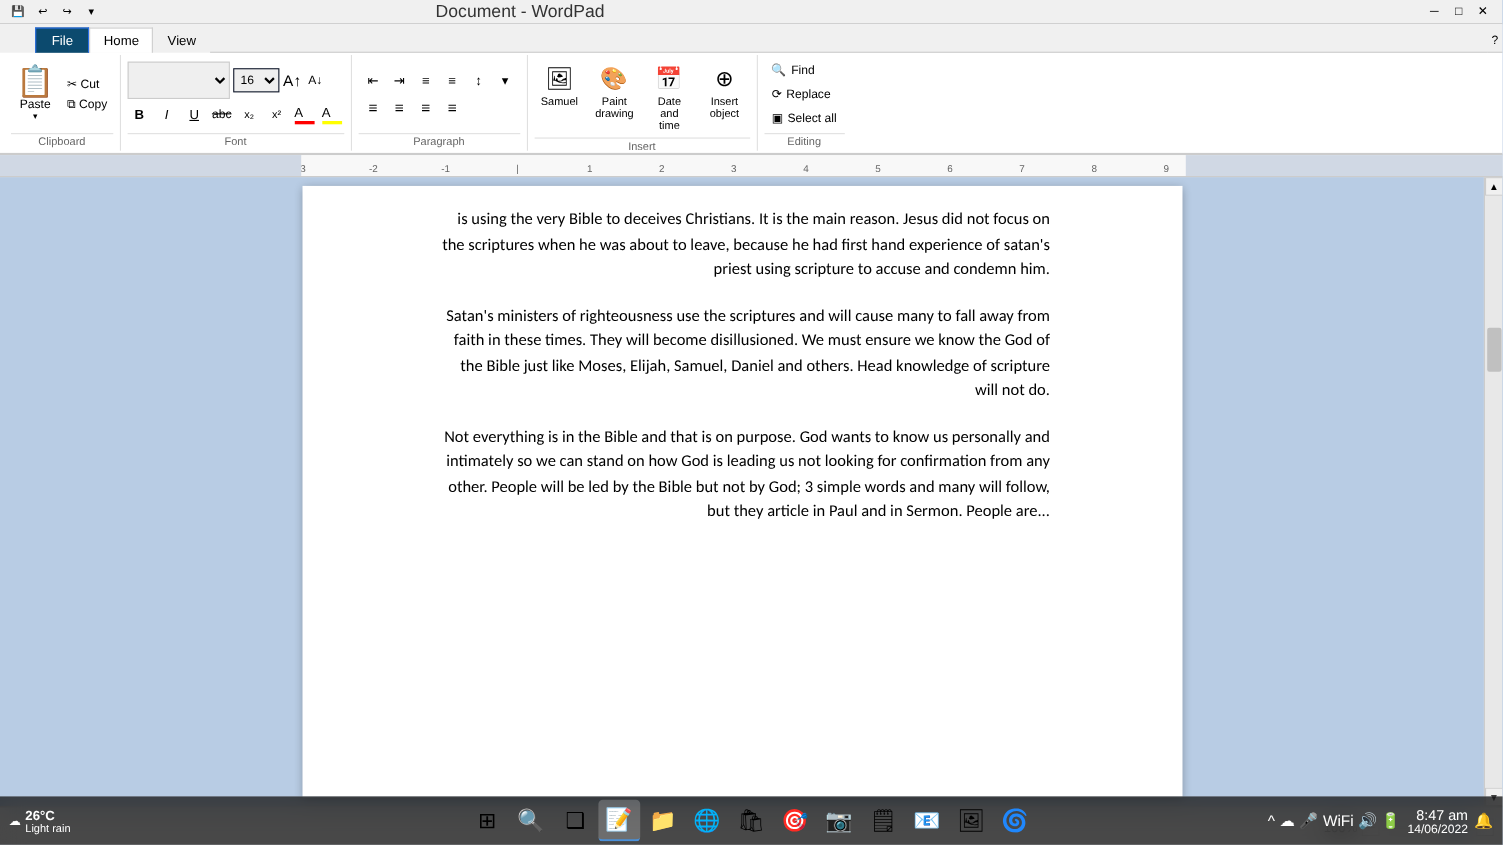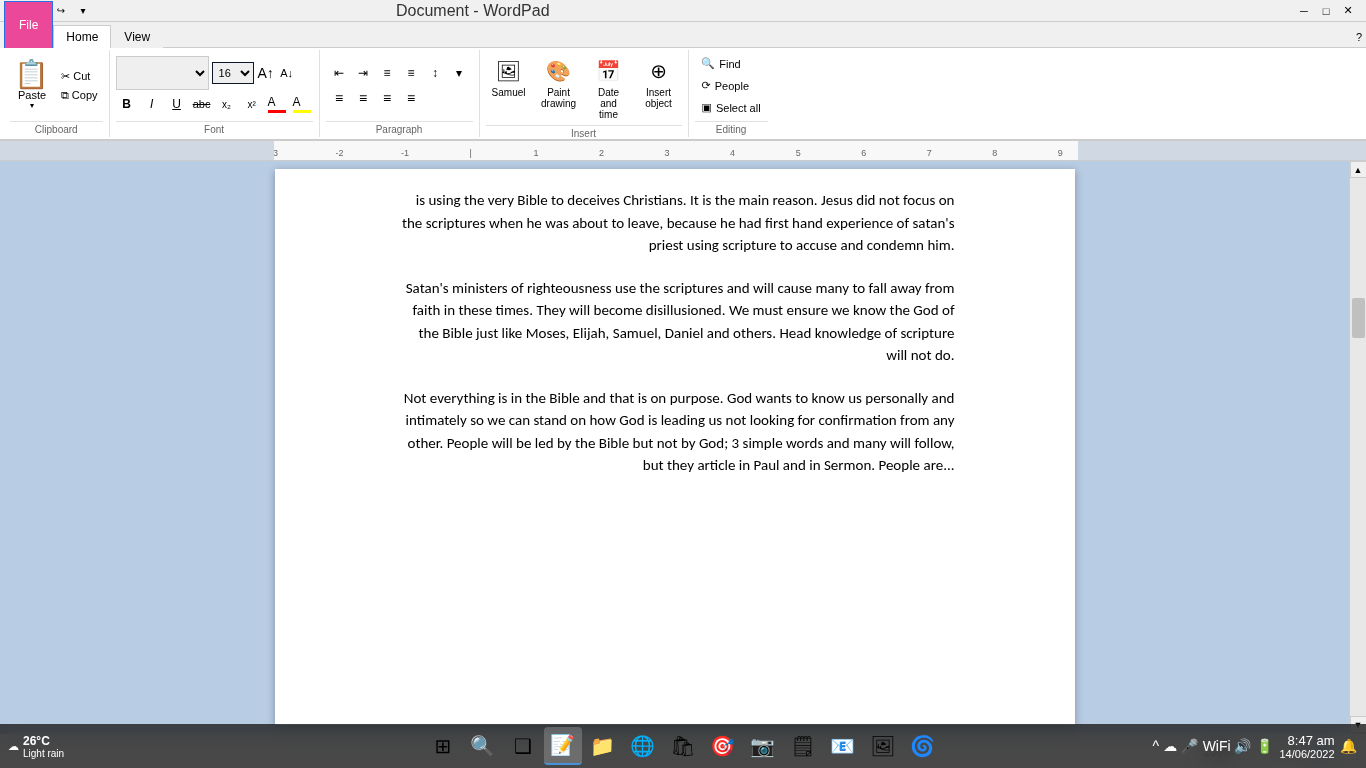--- a/index.html
+++ b/index.html
@@ -46,24 +46,25 @@
       border: 1px solid transparent;
       border-bottom: none;
     }
     .ribbon-tab.active {
       background: #fff;
       border-color: #ccc;
       border-bottom-color: #fff;
       color: #000;
     }
     .ribbon-tab.file-tab {
-      background: #ec4899;
+      background: #0c4a6e;
       color: white;
       border-color: #2a6fe8;
-      padding: 16px 14px;
+      padding: 4px 14px;
+      margin-left: 28px;
     }
     .ribbon-content {
       background: #fff;
       border-bottom: 1px solid #ccc;
       display: flex;
       align-items: stretch;
       padding: 2px 4px;
       height: 92px;
     }
     .ribbon-group {
@@ -504,21 +505,21 @@
 
     <div class="ribbon-group" style="min-width:80px;">
       <div class="ribbon-group-content">
         <div class="editing-group-inner">
           <div class="edit-btn">
             <span>🔍</span>
             <span>Find</span>
           </div>
           <div class="edit-btn">
             <span>⟳</span>
-            <span>People</span>
+            <span>Replace</span>
           </div>
           <div class="edit-btn">
             <span>▣</span>
             <span>Select all</span>
           </div>
         </div>
       </div>
       <div class="ribbon-group-label">Editing</div>
     </div>
   </div>

